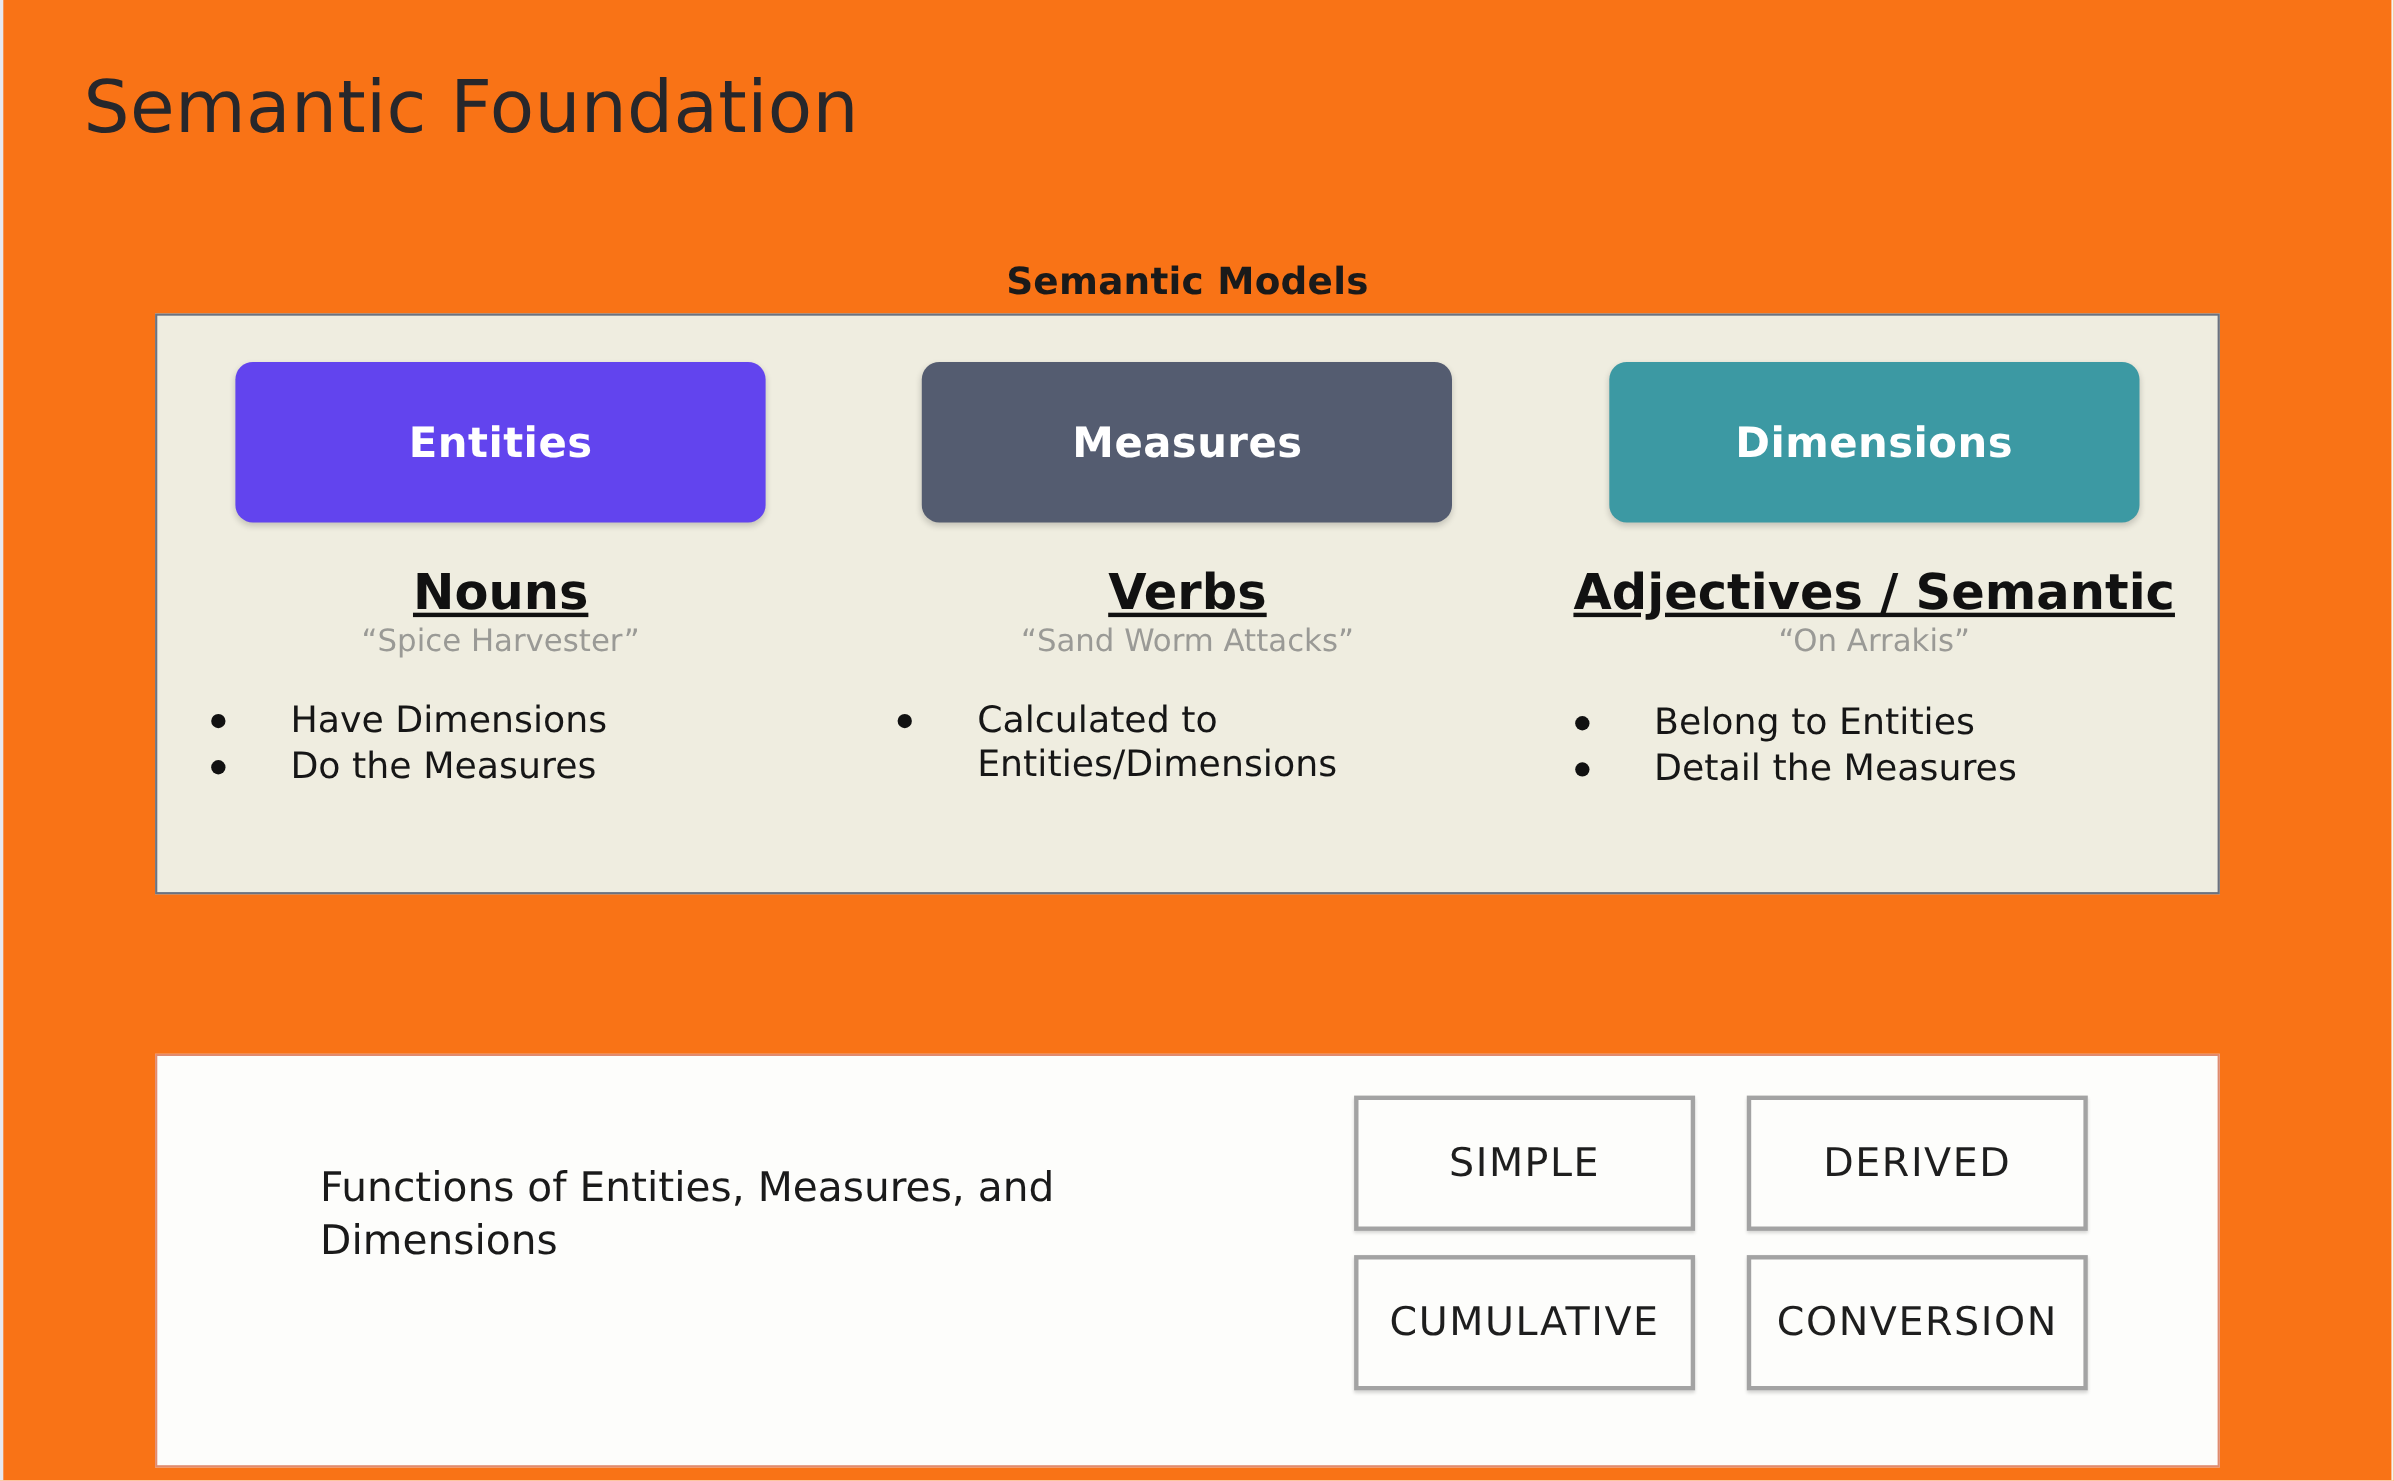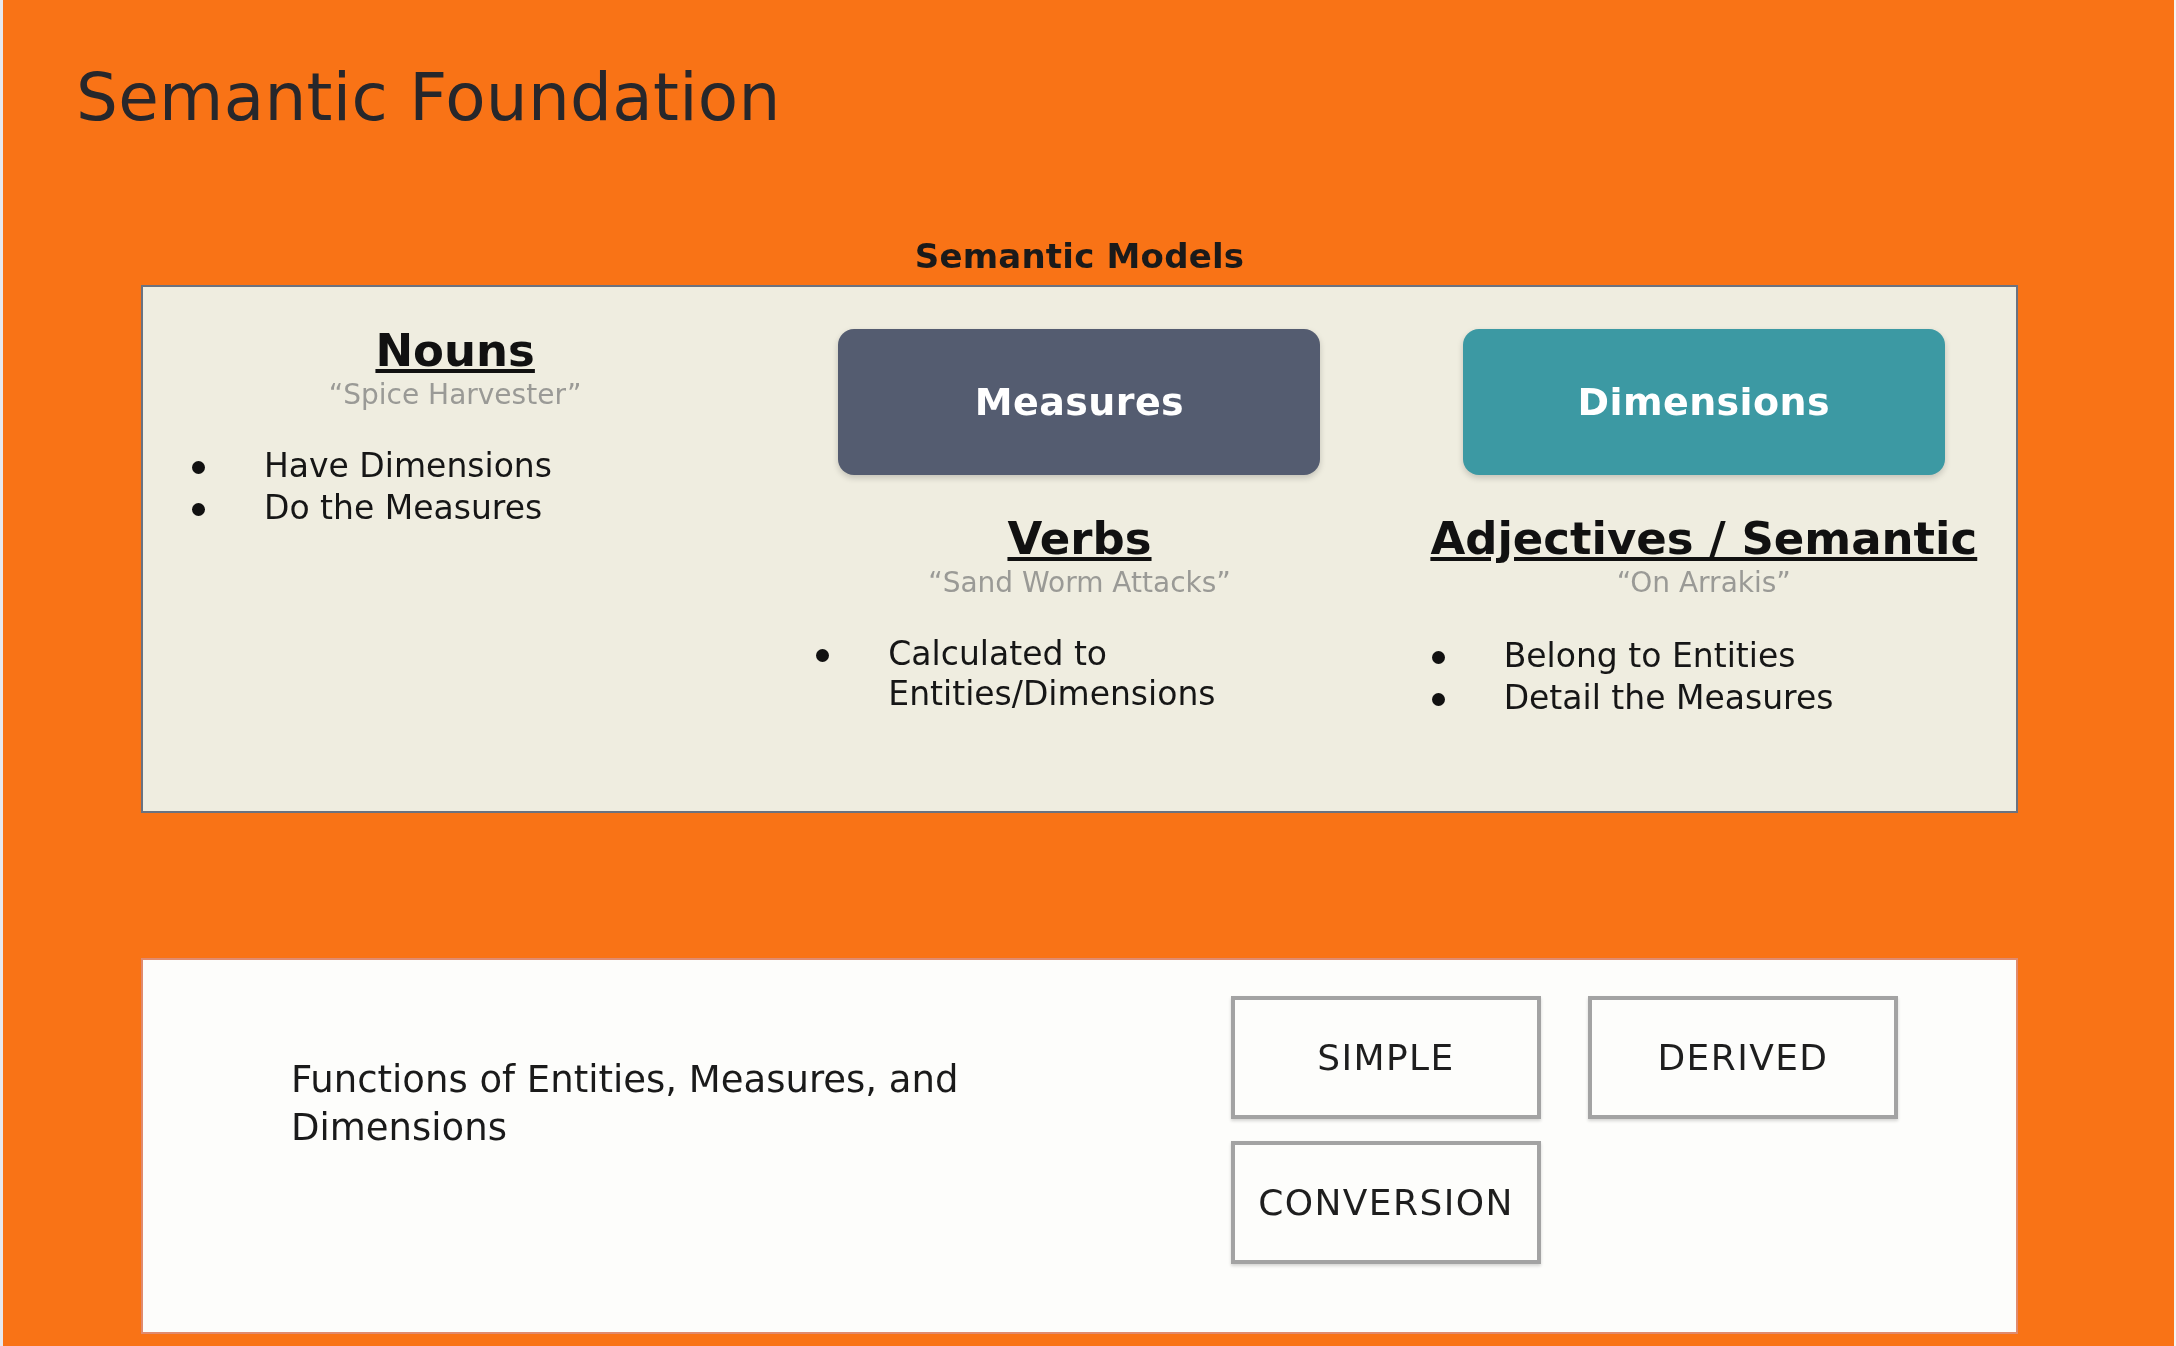--- a/index.html
+++ b/index.html
@@ -210,20 +210,21 @@
   <div class="edge-right"></div>
 
   <div id="page-title">Semantic Foundation</div>
 
   <div class="section-heading" id="semantic-models-heading">Semantic Models</div>
 
   <div id="semantic-models-panel">
     <div class="sm-columns">
 
       <div class="sm-col">
+        <div class="pill pill-entities">Entities</div>
         <div class="cat-title">Nouns</div>
         <div class="cat-example">“Spice Harvester”</div>
         <ul class="bullets bullets-entities">
           <li>
             <span class="dot"></span>
             <span>Have Dimensions</span>
           </li>
           <li>
             <span class="dot"></span>
             <span>Do the Measures</span>
@@ -263,17 +264,18 @@
   </div>
 
   <div class="section-heading" id="metrics-heading">Metrics</div>
 
   <div id="metrics-panel">
     <div id="metrics-description">Functions of Entities, Measures, and Dimensions</div>
 
     <div id="metrics-type-grid">
       <div class="metric-type-box">SIMPLE</div>
       <div class="metric-type-box">DERIVED</div>
+      <div class="metric-type-box">CUMULATIVE</div>
       <div class="metric-type-box">CONVERSION</div>
     </div>
   </div>
 
 </div>
 
 </body></html>

